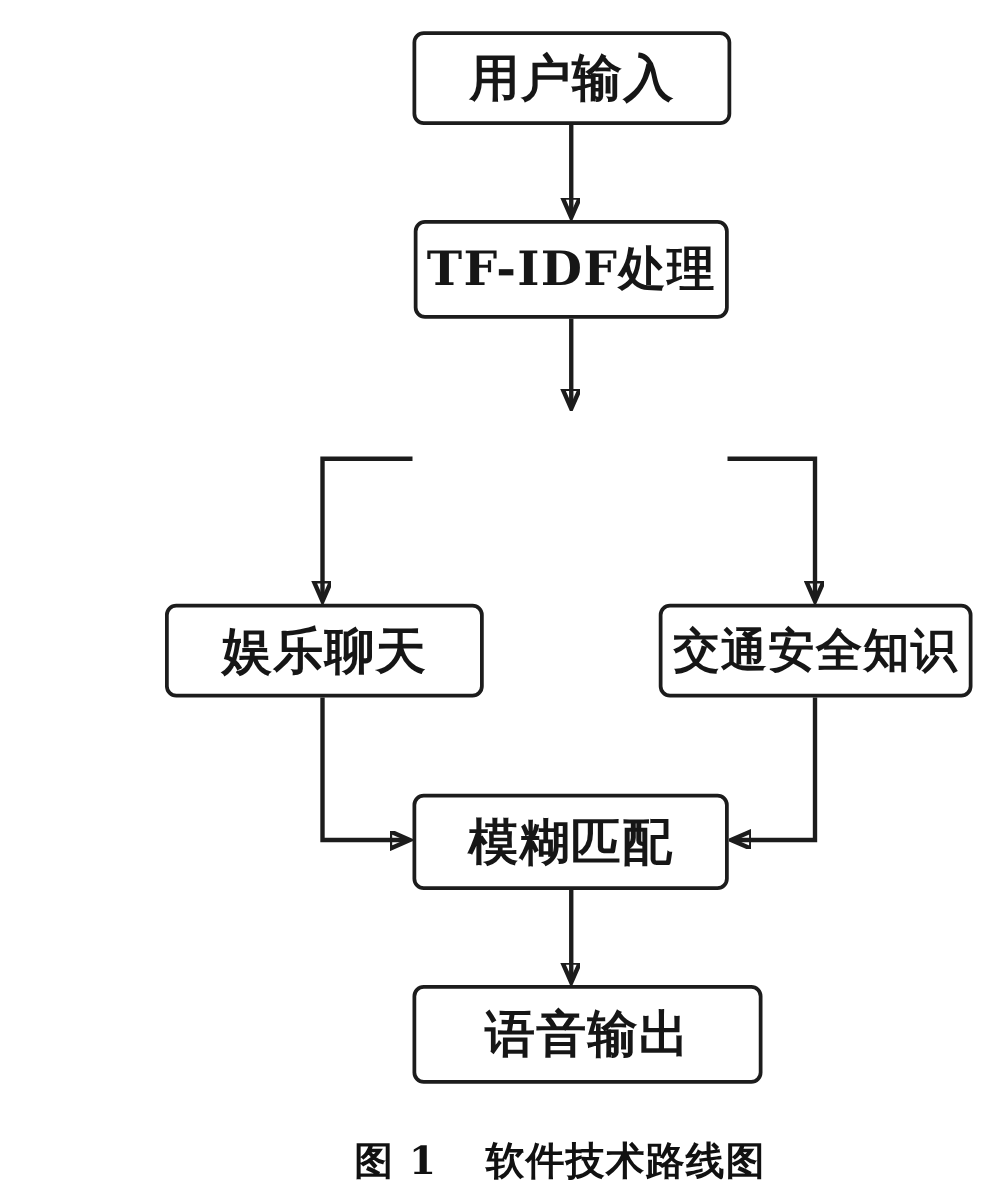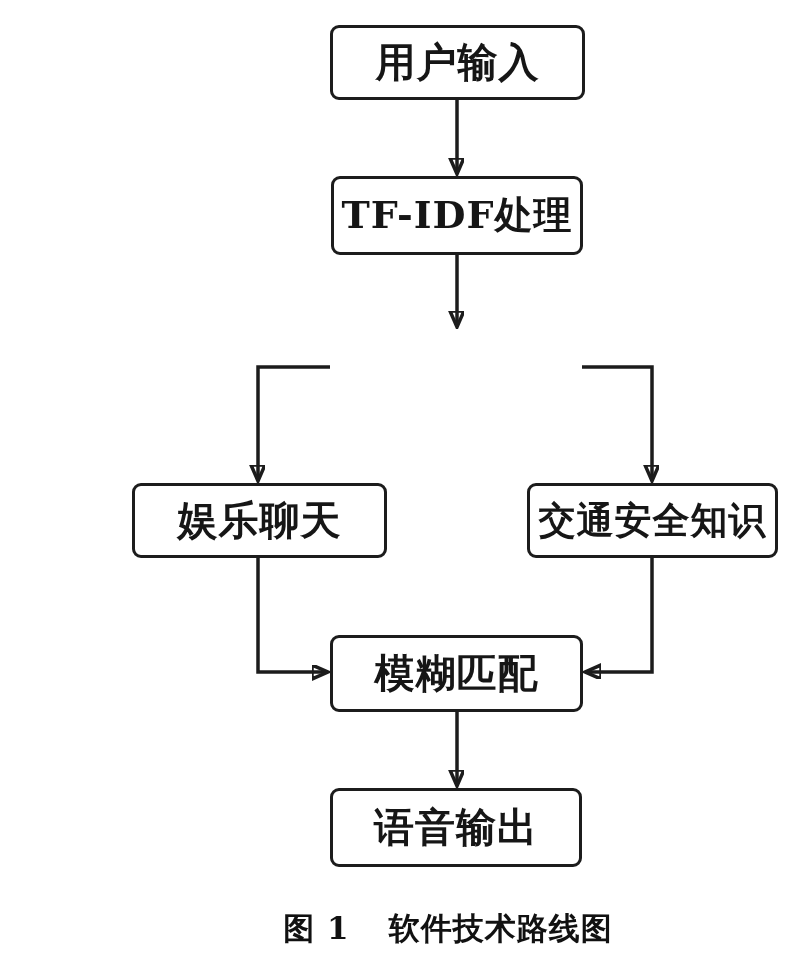--- a/index.html
+++ b/index.html
@@ -37,21 +37,21 @@
     letter-spacing: 1px;
     white-space: nowrap;
   }
   .node.serif { font-family: "DejaVu Serif", "DejaVu Sans", serif; }
   #n-user    { left: 330px; top:  25px; width: 255px; height: 75px; }
   #n-tfidf   { left: 331px; top: 176px; width: 252px; height: 79px; font-size: 38px; }
   #n-bayes   { left: 329px; top: 329px; width: 252px; height: 78px; }
   #n-chat    { left: 132px; top: 483px; width: 255px; height: 75px; }
   #n-traffic { left: 527px; top: 483px; width: 251px; height: 75px; font-size: 37px; }
   #n-fuzzy   { left: 330px; top: 635px; width: 253px; height: 77px; }
-  #n-voice   { left: 330px; top: 788px; width: 252px; height: 79px; }
+  #n-voice   { left: 330px; top: 788px; width: 280px; height: 79px; }
   .caption {
     position: absolute;
     left: 48px;
     top: 908px;
     width: 800px;
     text-align: center;
     font-weight: bold;
     font-size: 31px;
     color: #111111;
     letter-spacing: 1px;

